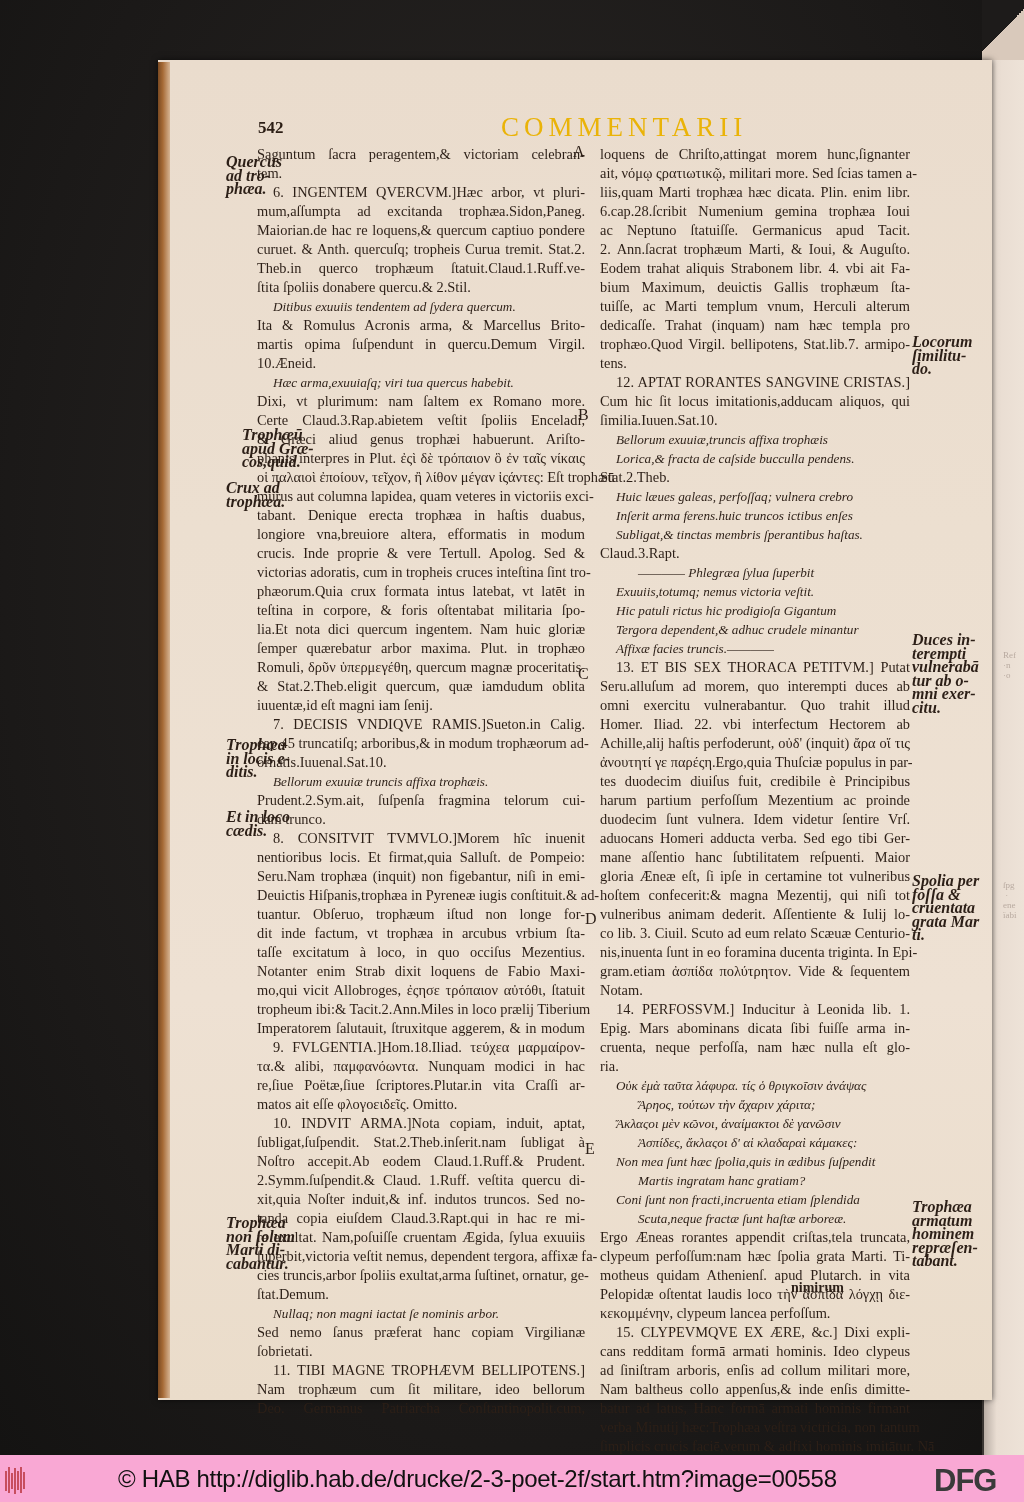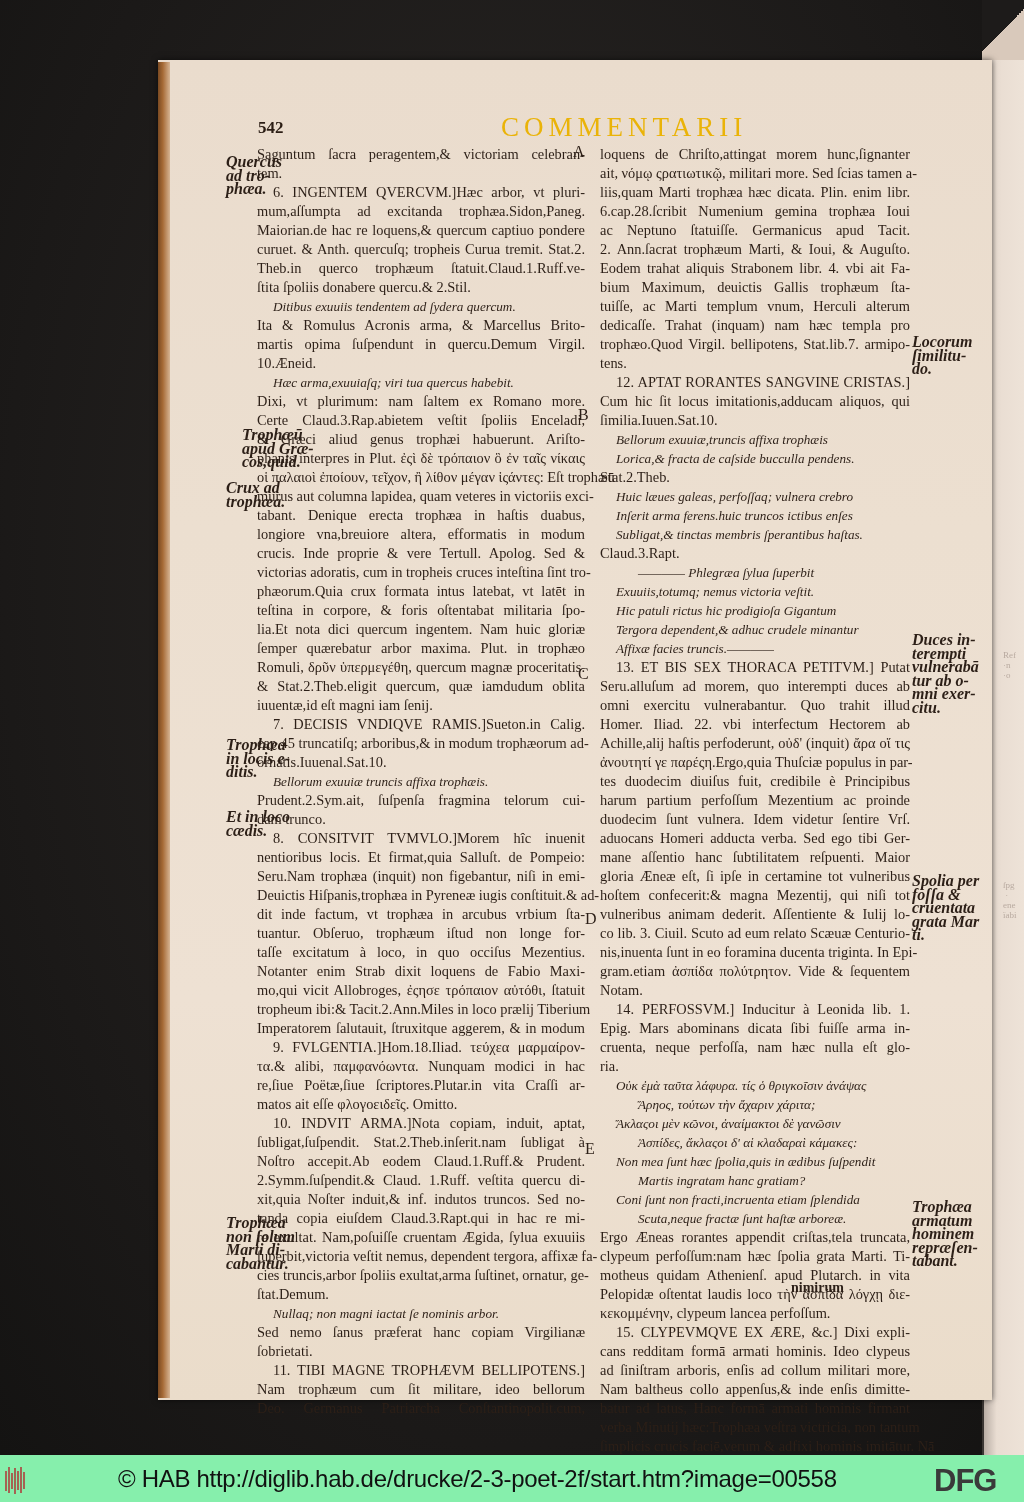--- a/index.html
+++ b/index.html
@@ -52,21 +52,21 @@
   .ln.verse { padding-left: 16px; text-align-last: left; font-style: italic; font-size: 13.2px; }
   .ln.verse2 { padding-left: 38px; text-align-last: left; font-style: italic; font-size: 13.2px; }
 
   .margin-note {
     position: absolute; font-size: 16px; line-height: 13.5px; color: #2c1f17; font-weight: bold; font-style: italic;
   }
   .letter-marker { position: absolute; font-size: 16px; color: #2c1f17; }
 
   .footer {
     position: absolute; left: 0; top: 1455px; width: 1024px; height: 47px;
-    background: #86efac;
+    background: #f9a8d4;
   }
   .hab-logo { position: absolute; left: 4px; top: 10px; width: 22px; height: 30px; }
   .footer-text {
     position: absolute; left: 118px; top: 10px; font-family: "Liberation Sans", sans-serif;
     font-size: 24px; color: #111; letter-spacing: -0.3px;
   }
   .dfg-logo {
     position: absolute; left: 934px; top: 8px; font-family: "Liberation Sans", sans-serif;
     font-weight: bold; font-size: 31px; color: #3a3a3a; letter-spacing: -1px;
   }
@@ -127,22 +127,22 @@
     <span class="ln ind">7. DECISIS VNDIQVE RAMIS.]Sueton.in Calig.</span>
     <span class="ln">cap.45 truncatiſq; arboribus,&amp; in modum trophæorum ad-</span>
     <span class="ln end">ornatis.Iuuenal.Sat.10.</span>
     <span class="ln verse">Bellorum exuuiæ truncis affixa trophæis.</span>
     <span class="ln">Prudent.2.Sym.ait, ſuſpenſa fragmina telorum cui-</span>
     <span class="ln end">dam trunco.</span>
     <span class="ln ind">8. CONSITVIT TVMVLO.]Morem hîc inuenit</span>
     <span class="ln">nentioribus locis. Et firmat,quia Salluſt. de Pompeio:</span>
     <span class="ln">Seru.Nam trophæa (inquit) non figebantur, niſi in emi-</span>
     <span class="ln">Deuictis Hiſpanis,trophæa in Pyreneæ iugis conſtituit.&amp; ad-</span>
+    <span class="ln">tuantur. Obſeruo, trophæum iſtud non longe for-</span>
     <span class="ln">dit inde factum, vt trophæa in arcubus vrbium ſta-</span>
-    <span class="ln">tuantur. Obſeruo, trophæum iſtud non longe for-</span>
     <span class="ln">taſſe excitatum à loco, in quo occiſus Mezentius.</span>
     <span class="ln">Notanter enim Strab dixit loquens de Fabio Maxi-</span>
     <span class="ln">mo,qui vicit Allobroges, ἐςησε τρόπαιον αὐτόθι, ſtatuit</span>
     <span class="ln">tropheum ibi:&amp; Tacit.2.Ann.Miles in loco prælij Tiberium</span>
     <span class="ln">Imperatorem ſalutauit, ſtruxitque aggerem, &amp; in modum</span>
     <span class="ln ind">9. FVLGENTIA.]Hom.18.Iliad. τεύχεα μαρμαίρον-</span>
     <span class="ln">τα.&amp; alibi, παμφανόωντα. Nunquam modici in hac</span>
     <span class="ln">re,ſiue Poëtæ,ſiue ſcriptores.Plutar.in vita Craſſi ar-</span>
     <span class="ln end">matos ait eſſe φλογοειδεῖς. Omitto.</span>
     <span class="ln ind">10. INDVIT ARMA.]Nota copiam, induit, aptat,</span>

